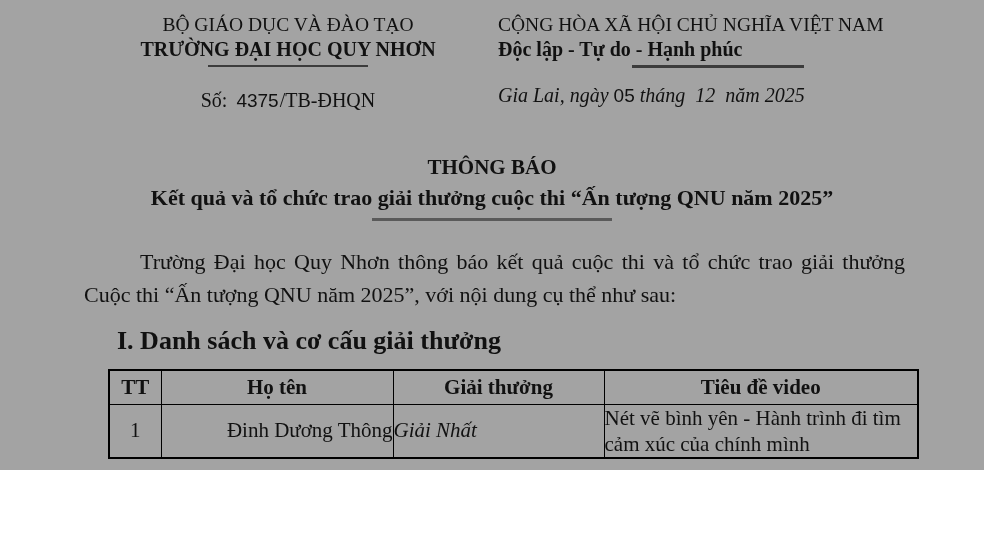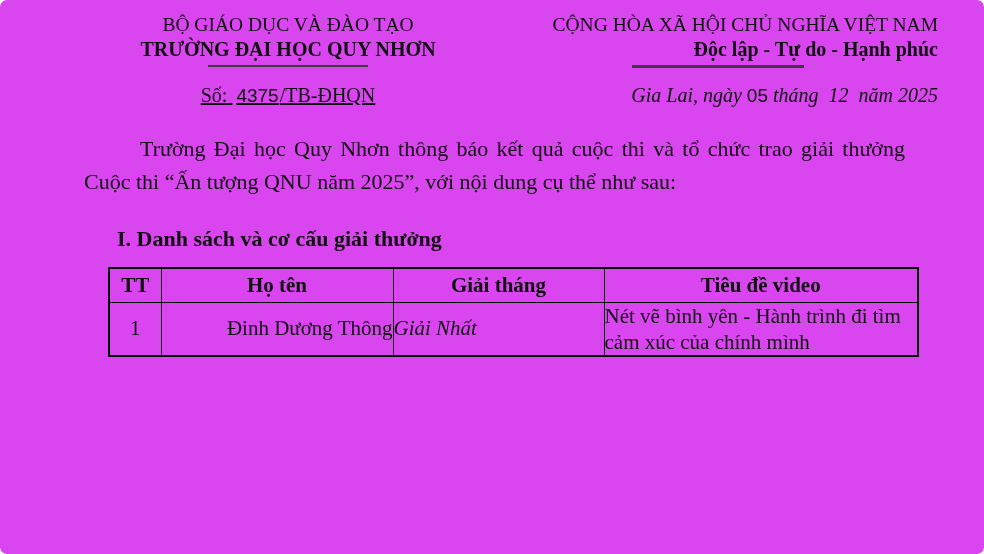--- a/index.html
+++ b/index.html
@@ -1,35 +1,34 @@
 <!DOCTYPE html>
 <html><head>
 <meta charset="utf-8">
 <style>
   html, body { margin: 0; padding: 0; background: #ffffff; }
   .page {
     position: relative;
     width: 984px;
-    height: 554px;
-    background: #d946ef;
+    height: 470px;
+    background: #a3a3a3;
     overflow: hidden;
     color: #111111;
     font-family: "Liberation Serif", "DejaVu Serif", serif;
-    border-radius: 7px;
   }
   
   .header { display: flex; padding-top: 13px; }
   .hdr-left  { width: 420px; margin-left: 78px; text-align: center; }
-  .hdr-right { width: 440px; margin-left: 0;   text-align: right; }
+  .hdr-right { width: 440px; margin-left: 0;   text-align: left; }
   .hdr-line  { font-size: 19.5px; line-height: 24px; white-space: nowrap; }
   .hdr-line.bold { font-weight: bold; font-size: 20px; }
   .rule { height: 2px; background: #3c3c3c; margin: 4px auto 0 auto; }
   .rule-left  { width: 160px; }
   .rule-right { width: 172px; height: 2.5px; }
-  .doc-number { margin-top: 17px; font-size: 20px; line-height: 22px; white-space: nowrap; text-decoration: underline; }
+  .doc-number { margin-top: 17px; font-size: 20px; line-height: 32px; white-space: nowrap; }
   .doc-number .sans { font-family: "Liberation Sans", "DejaVu Sans", sans-serif; font-size: 19px; margin: 0 1px 0 4px; }
   .date-line { margin-top: 15px; font-size: 20px; line-height: 24px; white-space: nowrap; }
   .date-line .it { font-style: italic; }
   .date-line .sans-day { font-family: "Liberation Sans", "DejaVu Sans", sans-serif; font-size: 19px; font-style: normal; }
   .date-line .month { margin: 0 5px; }
   
   .title-block { text-align: center; margin-top: 37px; }
   .doc-title    { font-size: 21px; font-weight: bold; line-height: 26px; }
   .doc-subtitle { font-size: 22px; font-weight: bold; line-height: 30px; margin-top: 3px; }
   .rule-title { width: 240px; height: 2.5px; background: #5a5a5a; margin: 5px auto 0 auto; }
@@ -40,23 +39,23 @@
     line-height: 33px;
     text-align: justify;
     text-indent: 56px;
     margin: 0;
     white-space: pre-wrap;
   }
   .para.italic { font-style: italic; }
   .para.first { margin-top: 47px; }
   .para.second { margin-top: 24px; }
   .section-heading {
-    margin-top: 26px;
+    margin-top: 15px;
     padding-left: 33px;
-    font-size: 22px;
+    font-size: 26px;
     font-weight: bold;
     line-height: 30px;
   }
   
   table.results {
     margin-top: 13px;
     margin-left: 24px;
     width: 809px;
     table-layout: fixed;
     border-collapse: collapse;
@@ -100,38 +99,43 @@
       <div class="date-line">
         <span class="it">Gia Lai, ngày</span>
         <span class="sans-day">05</span>
         <span class="it">tháng</span>
         <span class="it month">12</span>
         <span class="it">năm 2025</span>
       </div>
     </div>
   </div>
 
+  <div class="title-block">
+    <div class="doc-title">THÔNG BÁO</div>
+    <div class="doc-subtitle">Kết quả và tổ chức trao giải thưởng cuộc thi “Ấn tượng QNU năm 2025”</div>
+    <div class="rule-title"></div>
+  </div>
 
   <div class="content">
     <p class="para second">Trường Đại học Quy Nhơn thông báo kết quả cuộc thi và tổ chức trao giải thưởng Cuộc thi “Ấn tượng QNU năm 2025”, với nội dung cụ thể như sau:</p>
 
     <div class="section-heading">I. Danh sách và cơ cấu giải thưởng</div>
 
     <table class="results">
       <colgroup>
         <col style="width:52px">
         <col style="width:232px">
         <col style="width:211px">
         <col style="width:314px">
       </colgroup>
       <thead>
         <tr>
           <th>TT</th>
           <th>Họ tên</th>
-          <th>Giải tháng</th>
+          <th>Giải thưởng</th>
           <th>Tiêu đề video</th>
         </tr>
       </thead>
       <tbody>
         <tr>
           <td class="c-tt">1</td>
           <td class="c-name">Đinh Dương Thông</td>
           <td class="c-prize">Giải Nhất</td>
           <td class="c-video">Nét vẽ bình yên - Hành trình đi tìm cảm xúc của chính mình</td>
         </tr>

